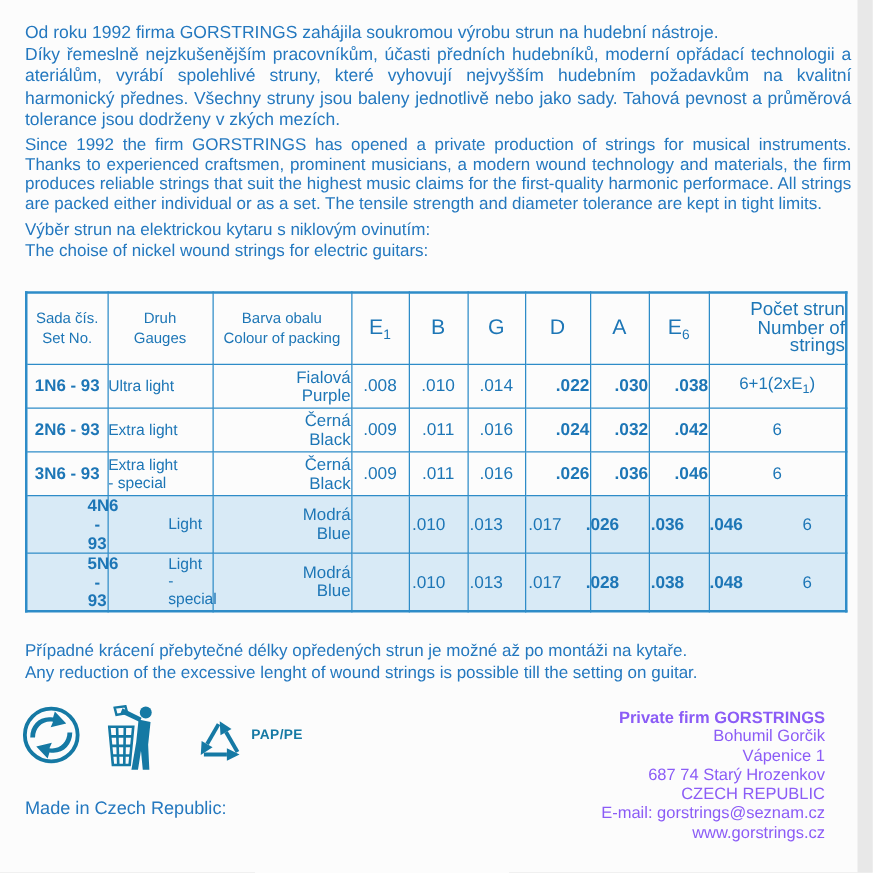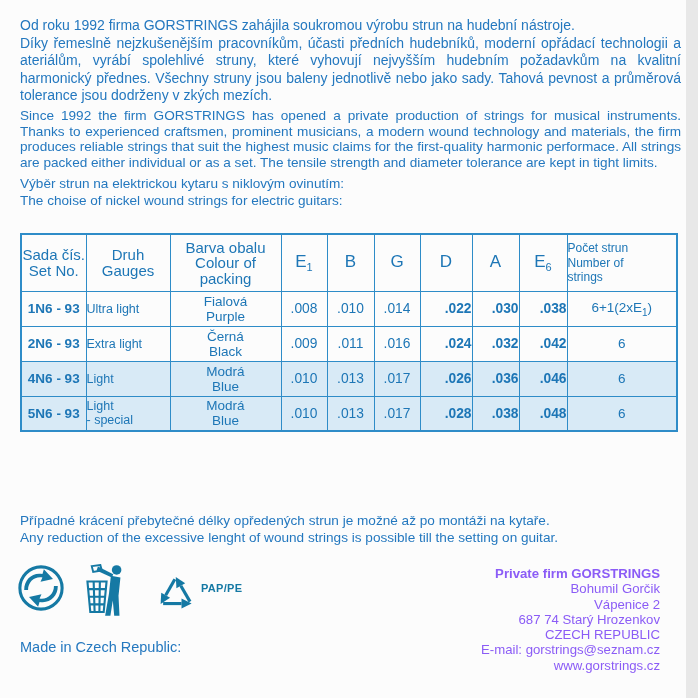--- a/index.html
+++ b/index.html
@@ -15,32 +15,32 @@
 
   table.strings{
     position:absolute;left:20px;top:233px;width:658px;
     border-collapse:collapse;table-layout:fixed;color:#1d76b6;
     border:2px solid #2e8cc8;
   }
   table.strings th, table.strings td{border:1.5px solid #2e8cc8;padding:0;}
   table.strings thead tr{height:57px;}
   table.strings tbody tr{height:35px;}
   th{font-weight:normal;}
-  .h2l{font-size:15px;line-height:15.5px;text-align:center;}
+  .h2l{font-size:12px;line-height:15.5px;text-align:center;}
   .note-h{font-size:17px;text-align:center;}
   .note-h sub{font-size:11px;}
-  .count-h{font-size:12px;line-height:14.5px;text-align:left;}
+  .count-h{font-size:15px;line-height:14.5px;text-align:right;}
   td.set{font-weight:bold;font-size:13.5px;text-align:center;}
   td.gauge{font-size:12.5px;line-height:14px;text-align:left;padding-left:8px;}
-  td.colour{font-size:13.5px;line-height:15px;text-align:center;padding-left:12px;}
+  td.colour{font-size:13.5px;line-height:15px;text-align:right;padding-left:12px;}
   td.val{font-size:13.8px;text-align:center;}
   td.val.b{font-weight:bold;text-align:right;}
   td.count{font-size:13.5px;text-align:center;margin-left:46px;}
   td.count sub{font-size:10px;}
-  tr.hl td{background:#d8eaf6;}
+  tr.hl td{background:#d8eaf6;padding-left:48px;}
 
   .note{position:absolute;left:20px;top:512px;font-size:13.6px;line-height:17.2px;}
 
   .icons{position:absolute;left:17px;top:564px;display:flex;align-items:flex-start;gap:21px;}
   .icon-block{display:flex;flex-direction:row;align-items:center;}
   .pap-label{font-size:11px;font-weight:bold;color:#1579a4;margin-top:1px;letter-spacing:0.3px;}
 
   .address{position:absolute;right:26px;top:566px;text-align:right;font-size:13.2px;line-height:15.3px;color:#8b5cf6;}
   .address .company{font-weight:bold;}
   .made-in{position:absolute;left:20px;top:639px;font-size:14.5px;}
@@ -128,20 +128,38 @@
           <td class="colour">
             <div>Černá</div>
             <div>Black</div>
           </td>
           <td class="val">.009</td>
           <td class="val">.011</td>
           <td class="val">.016</td>
           <td class="val b">.024</td>
           <td class="val b">.032</td>
           <td class="val b">.042</td>
+          <td class="count">6</td>
+        </tr>
+        <tr>
+          <td class="set">3N6 - 93</td>
+          <td class="gauge">
+            <div>Extra light</div>
+            <div>- special</div>
+          </td>
+          <td class="colour">
+            <div>Černá</div>
+            <div>Black</div>
+          </td>
+          <td class="val">.009</td>
+          <td class="val">.011</td>
+          <td class="val">.016</td>
+          <td class="val b">.026</td>
+          <td class="val b">.036</td>
+          <td class="val b">.046</td>
           <td class="count">6</td>
         </tr>
         <tr class="hl">
           <td class="set">4N6 - 93</td>
           <td class="gauge">
             <div>Light</div>
           </td>
           <td class="colour">
             <div>Modrá</div>
             <div>Blue</div>
@@ -218,21 +236,21 @@
           </g>
         </g>
       </svg>
       <span class="pap-label">PAP/PE</span>
     </span>
   </div>
 
   <div class="address">
     <div class="company">Private firm GORSTRINGS</div>
     <div>Bohumil Gorčik</div>
-    <div>Vápenice 2</div>
+    <div>Vápenice 1</div>
     <div>687 74 Starý Hrozenkov</div>
     <div>CZECH REPUBLIC</div>
     <div>E-mail: gorstrings@seznam.cz</div>
     <div>www.gorstrings.cz</div>
   </div>
 
   <div class="made-in">Made in Czech Republic:</div>
 
 </div>
 

